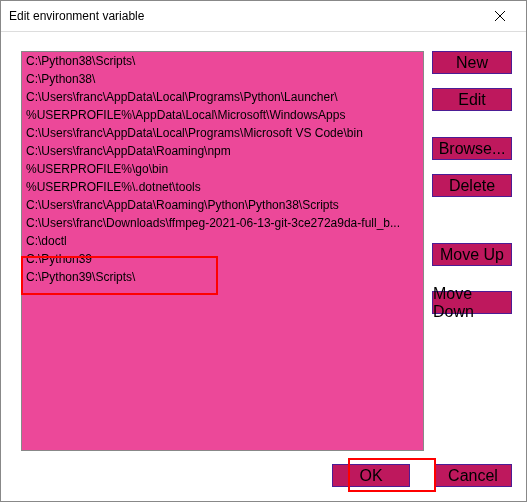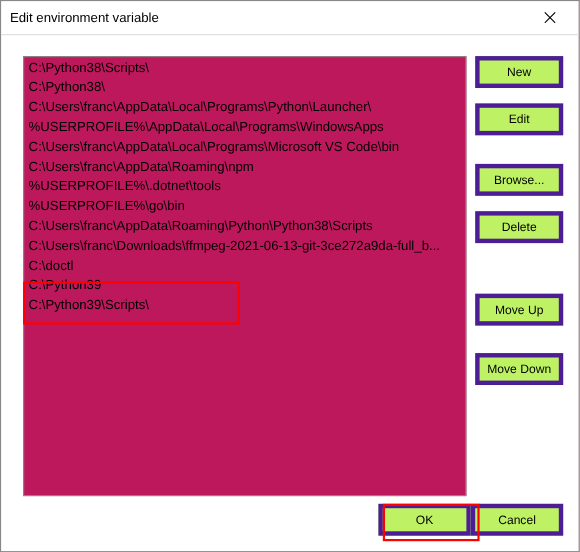--- a/index.html
+++ b/index.html
@@ -2,26 +2,26 @@
 <html><head>
   <meta charset="utf-8">
   <style>
     body { margin:0; font-family:"Segoe UI",sans-serif; font-size:12px; background:#fff; }
     .dialog { width:527px; height:502px; border:1px solid #888; box-sizing:border-box; position:relative; }
     .titlebar { display:flex; align-items:center; justify-content:space-between; height:30px; padding:0 4px 0 8px; border-bottom:1px solid #ddd; }
     .titlebar-title { font-size:12px; color:#000; }
     .close-btn { width:45px; height:29px; display:flex; align-items:center; justify-content:center; font-size:14px; cursor:default; color:#000; }
     .close-btn svg { width:10px; height:10px; }
     .body { position:absolute; top:50px; left:20px; right:14px; bottom:50px; display:flex; gap:8px; }
-    .list { flex:1; border:1px solid #888; background:#be185d; overflow:hidden; }
+    .list { flex:1; border:1px solid #888; background:#ec4899; overflow:hidden; }
     .item { padding:1px 4px; font-size:12px; line-height:16px; white-space:nowrap; overflow:hidden; text-overflow:ellipsis; cursor:default; }
     .btn-col { width:80px; display:flex; flex-direction:column; gap:6px; }
     .btn-col .spacer-lg { height:34px; }
-    .btn { height:21px; border:4px solid #4c1d95; background:#bef264; font-size:11px; display:flex; align-items:center; justify-content:center; cursor:default; }
-    .btn-row { position:absolute; bottom:14px; right:14px; display:flex; gap:0; }
+    .btn { height:21px; border:1px solid #4c1d95; background:#be185d; font-size:16px; display:flex; align-items:center; justify-content:center; cursor:default; }
+    .btn-row { position:absolute; bottom:14px; right:14px; display:flex; gap:24px; }
     .btn-row .btn { width:76px; }
     .hi-red { position:absolute; border:2px solid red; pointer-events:none; }
     .hi1 { left:20px; top:255px; width:193px; height:35px; }
     .hi2 { left:347px; bottom:9px; width:84px; height:30px; }
   </style>
 </head>
 <body>
 
 <div class="dialog">
 
@@ -32,25 +32,25 @@
           <path d="M0 0 L10 10 M10 0 L0 10" stroke="#000" stroke-width="1"></path>
         </svg>
     </div>
   </div>
 
   <div class="body">
     <div class="list">
       <div class="item">C:\Python38\Scripts\</div>
       <div class="item">C:\Python38\</div>
       <div class="item">C:\Users\franc\AppData\Local\Programs\Python\Launcher\</div>
-      <div class="item">%USERPROFILE%\AppData\Local\Programs\WindowsApps</div>
+      <div class="item">%USERPROFILE%\AppData\Local\Microsoft\WindowsApps</div>
       <div class="item">C:\Users\franc\AppData\Local\Programs\Microsoft VS Code\bin</div>
       <div class="item">C:\Users\franc\AppData\Roaming\npm</div>
+      <div class="item">%USERPROFILE%\go\bin</div>
       <div class="item">%USERPROFILE%\.dotnet\tools</div>
-      <div class="item">%USERPROFILE%\go\bin</div>
       <div class="item">C:\Users\franc\AppData\Roaming\Python\Python38\Scripts</div>
       <div class="item">C:\Users\franc\Downloads\ffmpeg-2021-06-13-git-3ce272a9da-full_b...</div>
       <div class="item">C:\doctl</div>
       <div class="item">C:\Python39</div>
       <div class="item">C:\Python39\Scripts\</div>
     </div>
 
     <div class="btn-col">
       <div class="btn">New</div>
       <div class="btn" style="margin-top:8px">Edit</div>

